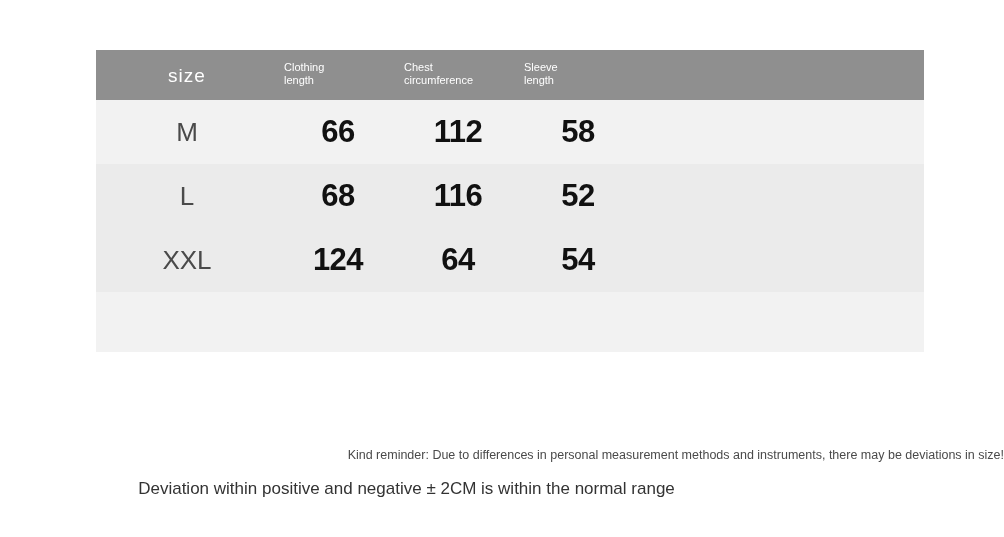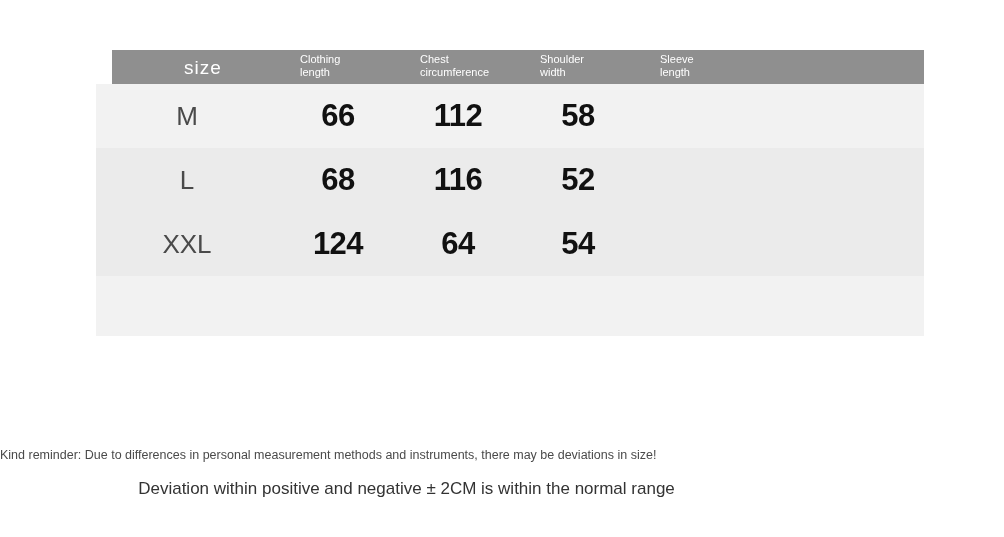--- a/index.html
+++ b/index.html
@@ -19,23 +19,22 @@
     position: absolute;
     left: 96px;
     top: 50px;
     width: 828px;
   }
 
   
   .chart-header {
     display: flex;
     background: #8f8f8f;
-    height: 34px;
+    height: 50px;
     align-items: center;
-    margin-left: 16px;
   }
   .chart-header .cell {
     color: #ffffff;
     font-size: 11px;
     line-height: 13px;
     box-sizing: border-box;
   }
   .chart-header .cell.size-col {
     font-size: 19px;
     text-align: center;
@@ -83,21 +82,21 @@
     height: 60px;
     background: #f2f2f2;
   }
 
   
   .note-1 {
     position: absolute;
     top: 448px;
     left: 0;
     width: 1004px;
-    text-align: left;
+    text-align: right;
     font-size: 12.5px;
     color: #4a4a4a;
   }
   .note-2 {
     position: absolute;
     top: 479px;
     left: 0;
     width: 813px;
     text-align: center;
     font-size: 17px;
@@ -113,24 +112,20 @@
     <div class="cell size-col col-size">
       <span>size</span>
     </div>
     <div class="cell head-label col-a">
       <div>Clothing</div>
       <div>length</div>
     </div>
     <div class="cell head-label col-b">
       <div>Chest</div>
       <div>circumference</div>
-    </div>
-    <div class="cell head-label col-c">
-      <div>Shoulder</div>
-      <div>width</div>
     </div>
     <div class="cell head-label col-d">
       <div>Sleeve</div>
       <div>length</div>
     </div>
     <div class="cell col-pad"></div>
   </div>
 
   <div class="chart-row odd">
     <div class="cell size-col col-size">M</div>

